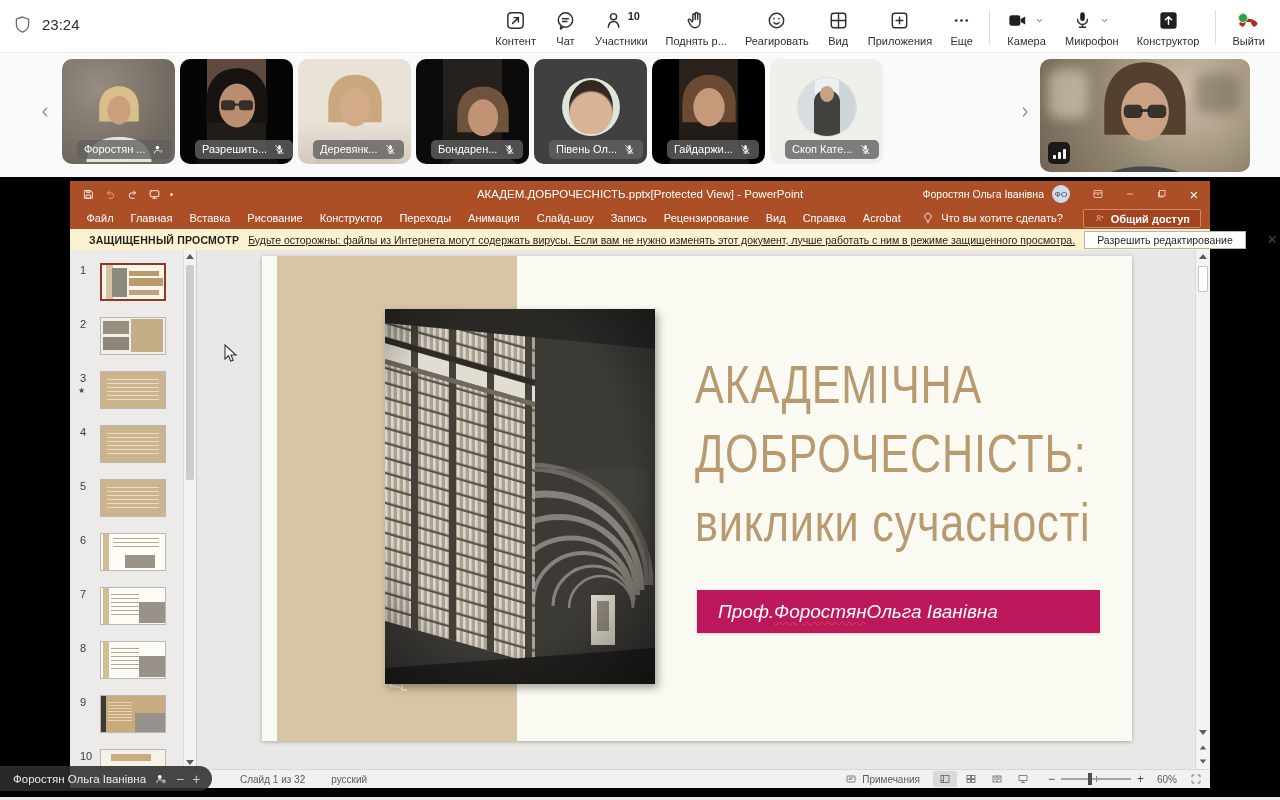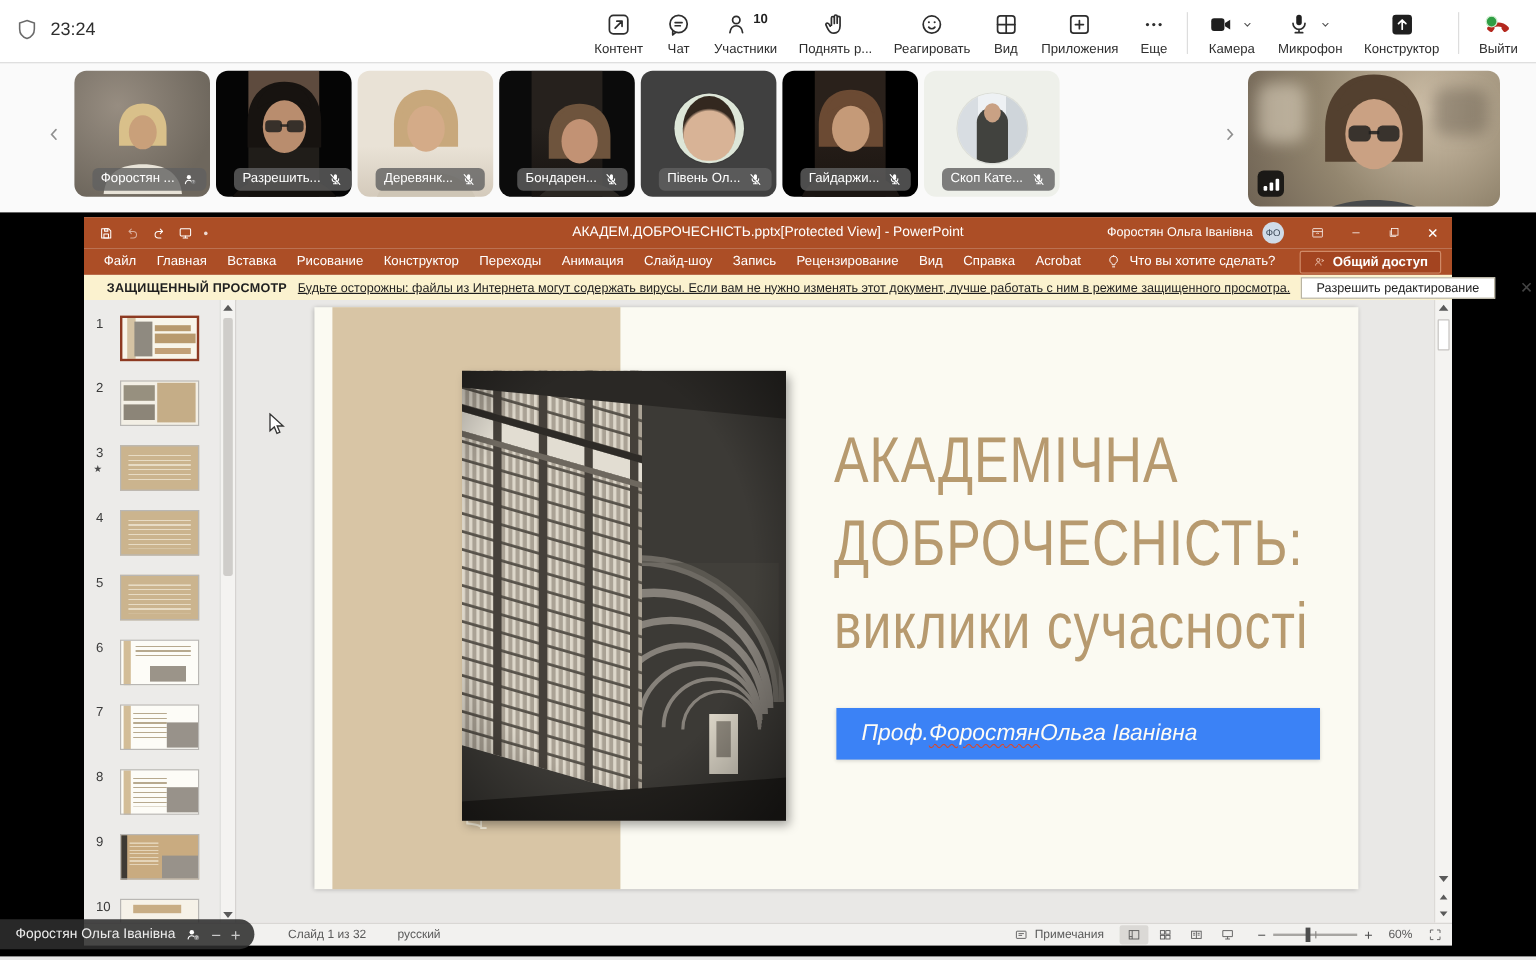--- a/index.html
+++ b/index.html
@@ -107,21 +107,21 @@
   .tri{width:0;height:0;border-left:4px solid transparent;border-right:4px solid transparent}
   .tri.up{border-bottom:5px solid #5a5a5a}.tri.dn{border-top:5px solid #5a5a5a}
   .sbtn{position:absolute;left:0;width:12px;height:13px;display:flex;align-items:center;justify-content:center;cursor:pointer}
   
   .canvas{flex:1;position:relative;background:#e9e8e6;overflow:hidden}
   .slide{position:absolute;left:65px;top:6px;width:870px;height:485px;background:#fbfaf2;box-shadow:0 1px 4px rgba(0,0,0,.28)}
   .tancol{position:absolute;left:15px;top:0;width:240px;height:485px;background:#d8c5a5}
   .vtext{position:absolute;left:50%;top:50%;transform:translate(-50%,-50%) rotate(-90deg);white-space:nowrap;color:#f7f0dd;font-size:19px;letter-spacing:2.5px;font-weight:500}
   .lib{position:absolute;left:123px;top:53px;width:270px;height:375px;box-shadow:3px 4px 8px rgba(0,0,0,.35)}
   .titleblock{position:absolute;left:433px;top:94px;transform:scaleX(.8);transform-origin:left top;color:#b79a6f;font-size:54px;line-height:69px;letter-spacing:1px;white-space:nowrap;font-weight:400}
-  .authorbar{position:absolute;left:435px;top:334px;width:403px;height:43px;background:#3b82f6;color:#fdfbf5;font-style:italic;font-size:19px;display:flex;align-items:center;padding-left:21px;box-sizing:border-box;box-shadow:0 1px 3px rgba(0,0,0,.15)}
+  .authorbar{position:absolute;left:435px;top:334px;width:403px;height:43px;background:#be185d;color:#fdfbf5;font-style:italic;font-size:19px;display:flex;align-items:center;padding-left:21px;box-sizing:border-box;box-shadow:0 1px 3px rgba(0,0,0,.15)}
   .authorbar .sq{text-decoration:underline;text-decoration-style:wavy;text-decoration-color:#d14b35;text-decoration-thickness:1px;text-underline-offset:3px}
   .csb{width:14px;background:#f4f3f1;border-left:1px solid #dcdad7;position:relative;flex:none}
   .csb .sbtn{width:14px}
   .csb .thumbbar{position:absolute;left:2px;right:2px;top:16px;height:24px;background:#fff;border:1px solid #c6c4c1;border-radius:1px}
   
   .pstatus{position:absolute;left:0;right:0;top:588px;height:18px;background:#f2f1ef;border-top:1px solid #d9d7d4;display:flex;align-items:center;font-size:10px;color:#5a5a5a}
   .pstatus .lft1{margin-left:170px;white-space:nowrap}
   .pstatus .lft2{margin-left:26px;white-space:nowrap}
   .pstatus .rgt{margin-left:auto;display:flex;align-items:center;gap:13px;margin-right:8px}
   .pstatus svg{width:12px;height:12px;fill:none;stroke:#5a5a5a;stroke-width:1.5}

